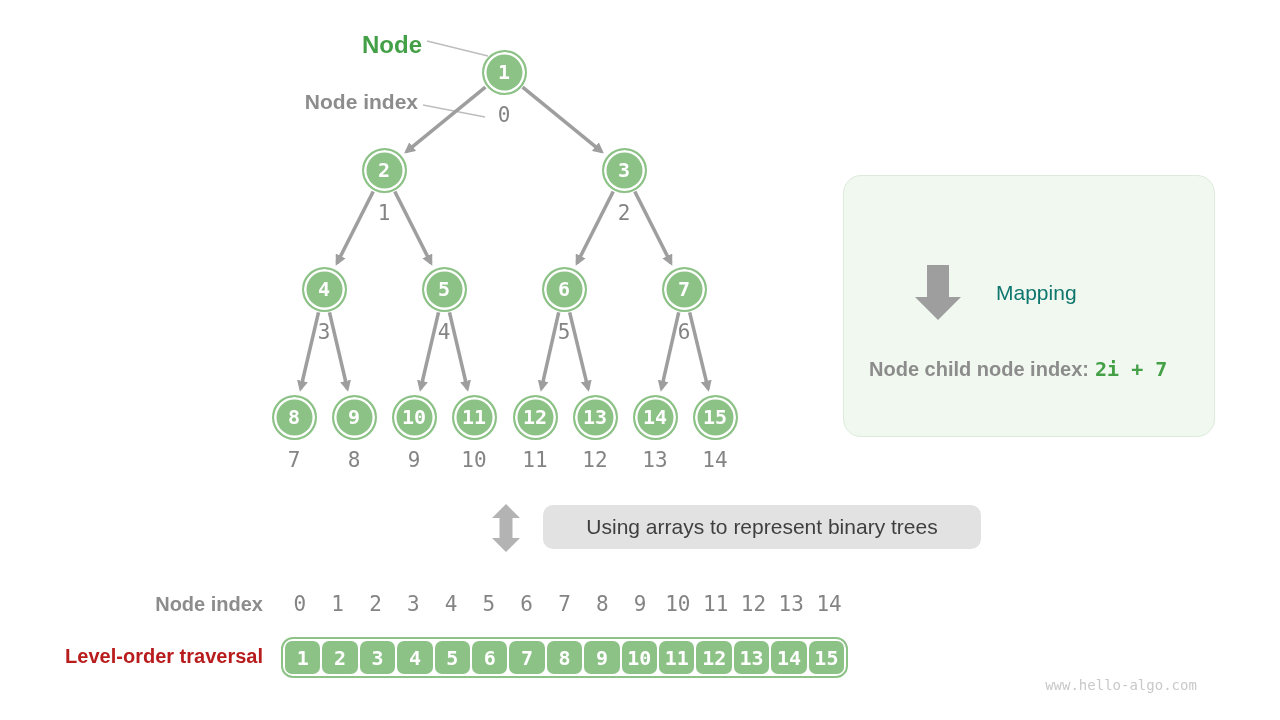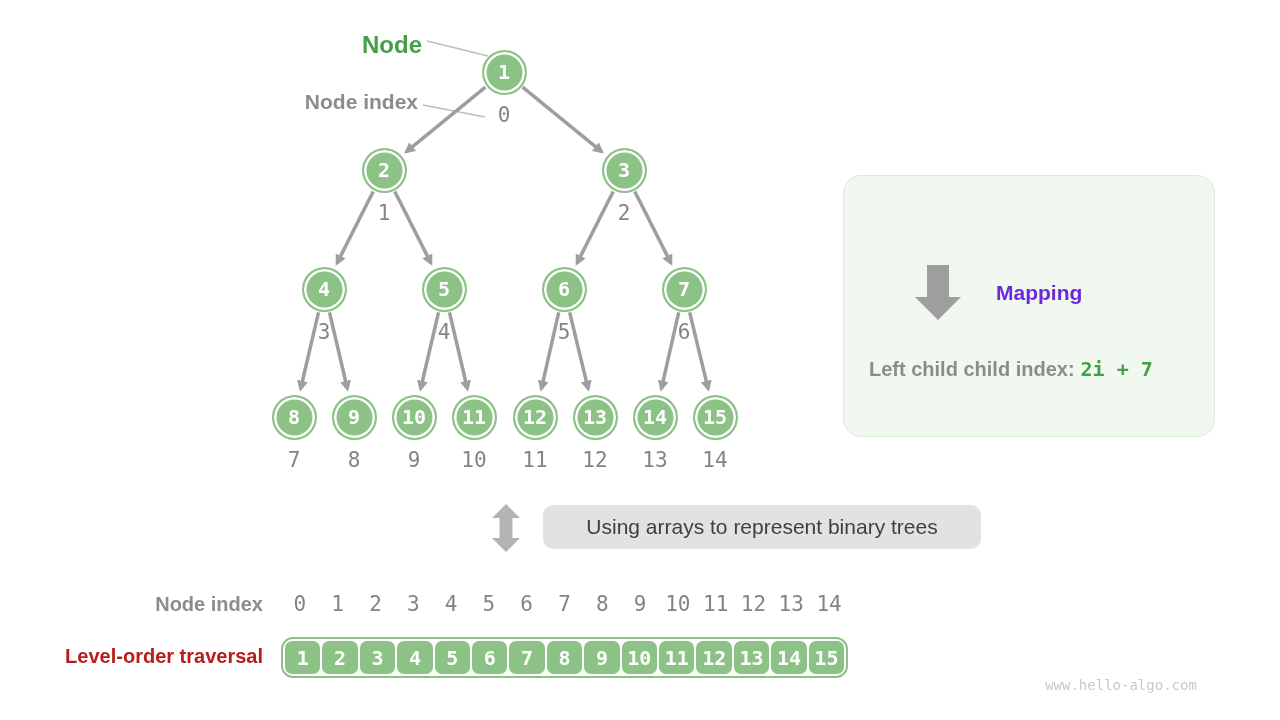--- a/index.html
+++ b/index.html
@@ -35,21 +35,21 @@
   
   .info-box {
     position:absolute; left:843px; top:175px; width:372px; height:262px;
     box-sizing:border-box; background:#F1F8F0; border:1px solid #DCEBDA;
     border-radius:18px;
   }
   .info-line { position:absolute; left:25px; white-space:nowrap; font-size:20px; }
   .info-label { font-weight:bold; color:#8C8C8C; }
   .info-value { font-family:"DejaVu Sans Mono", monospace; font-weight:bold; color:#43A047; margin-left:6px; }
   .info-mapping {
-    position:absolute; left:152px; top:105px; font-weight:bold; font-size:21px; color:#6d28d9;
+    position:absolute; left:152px; top:105px; font-weight:normal; font-size:21px; color:#0f766e;
   }
 
   
   .caption-box {
     position:absolute; left:543px; top:505px; width:438px; height:44px;
     background:#E2E2E2; border-radius:10px;
     display:flex; align-items:center; justify-content:center;
     font-size:21px; color:#3F3F3F;
   }
 
@@ -86,21 +86,21 @@
   }
 </style>
 </head>
 <body>
 
 <div class="canvas">
 
   <div class="info-box">
     <div class="info-mapping">Mapping</div>
     <div class="info-line" style="top:181px;">
-      <span class="info-label">Left child child index:</span><span class="info-value">2i + 7</span>
+      <span class="info-label">Node child node index:</span><span class="info-value">2i + 7</span>
     </div>
   </div>
 
   <div class="caption-box">Using arrays to represent binary trees</div>
 
   <div class="row-label gray">Node index</div>
   <div class="index-row" id="index-row">
       <div class="index-slot">0</div>
       <div class="index-slot">1</div>
       <div class="index-slot">2</div>

